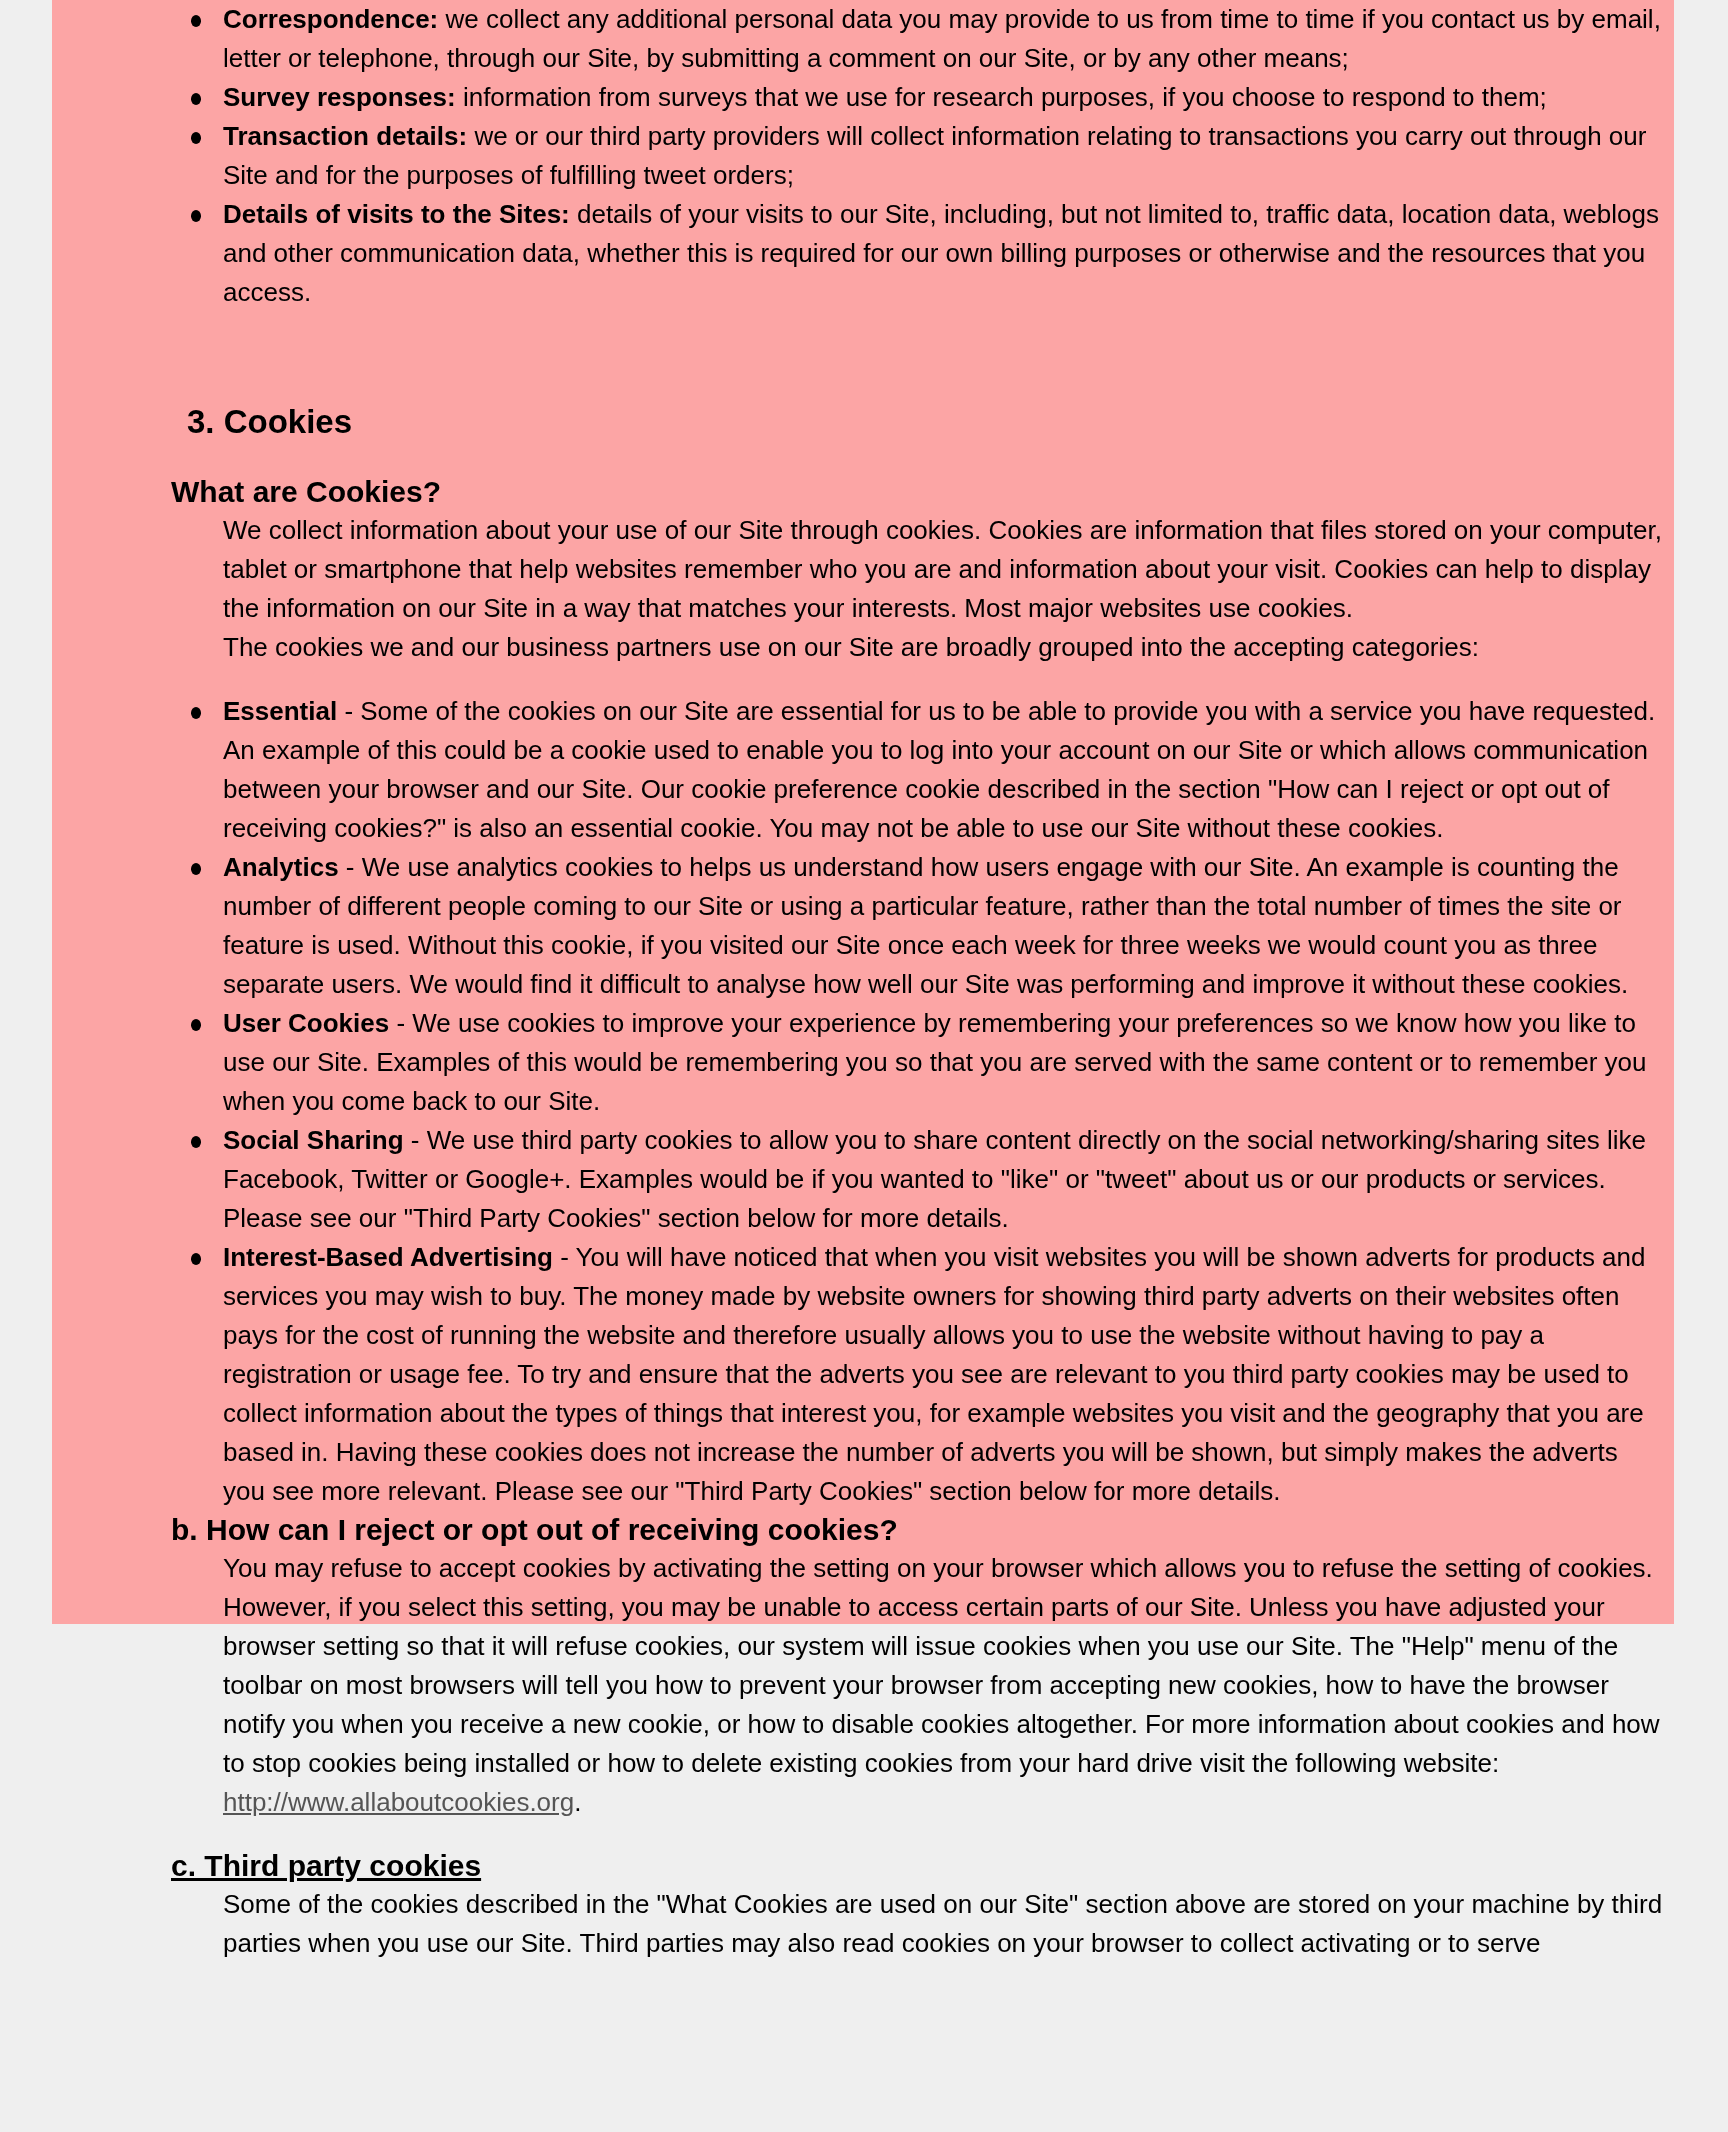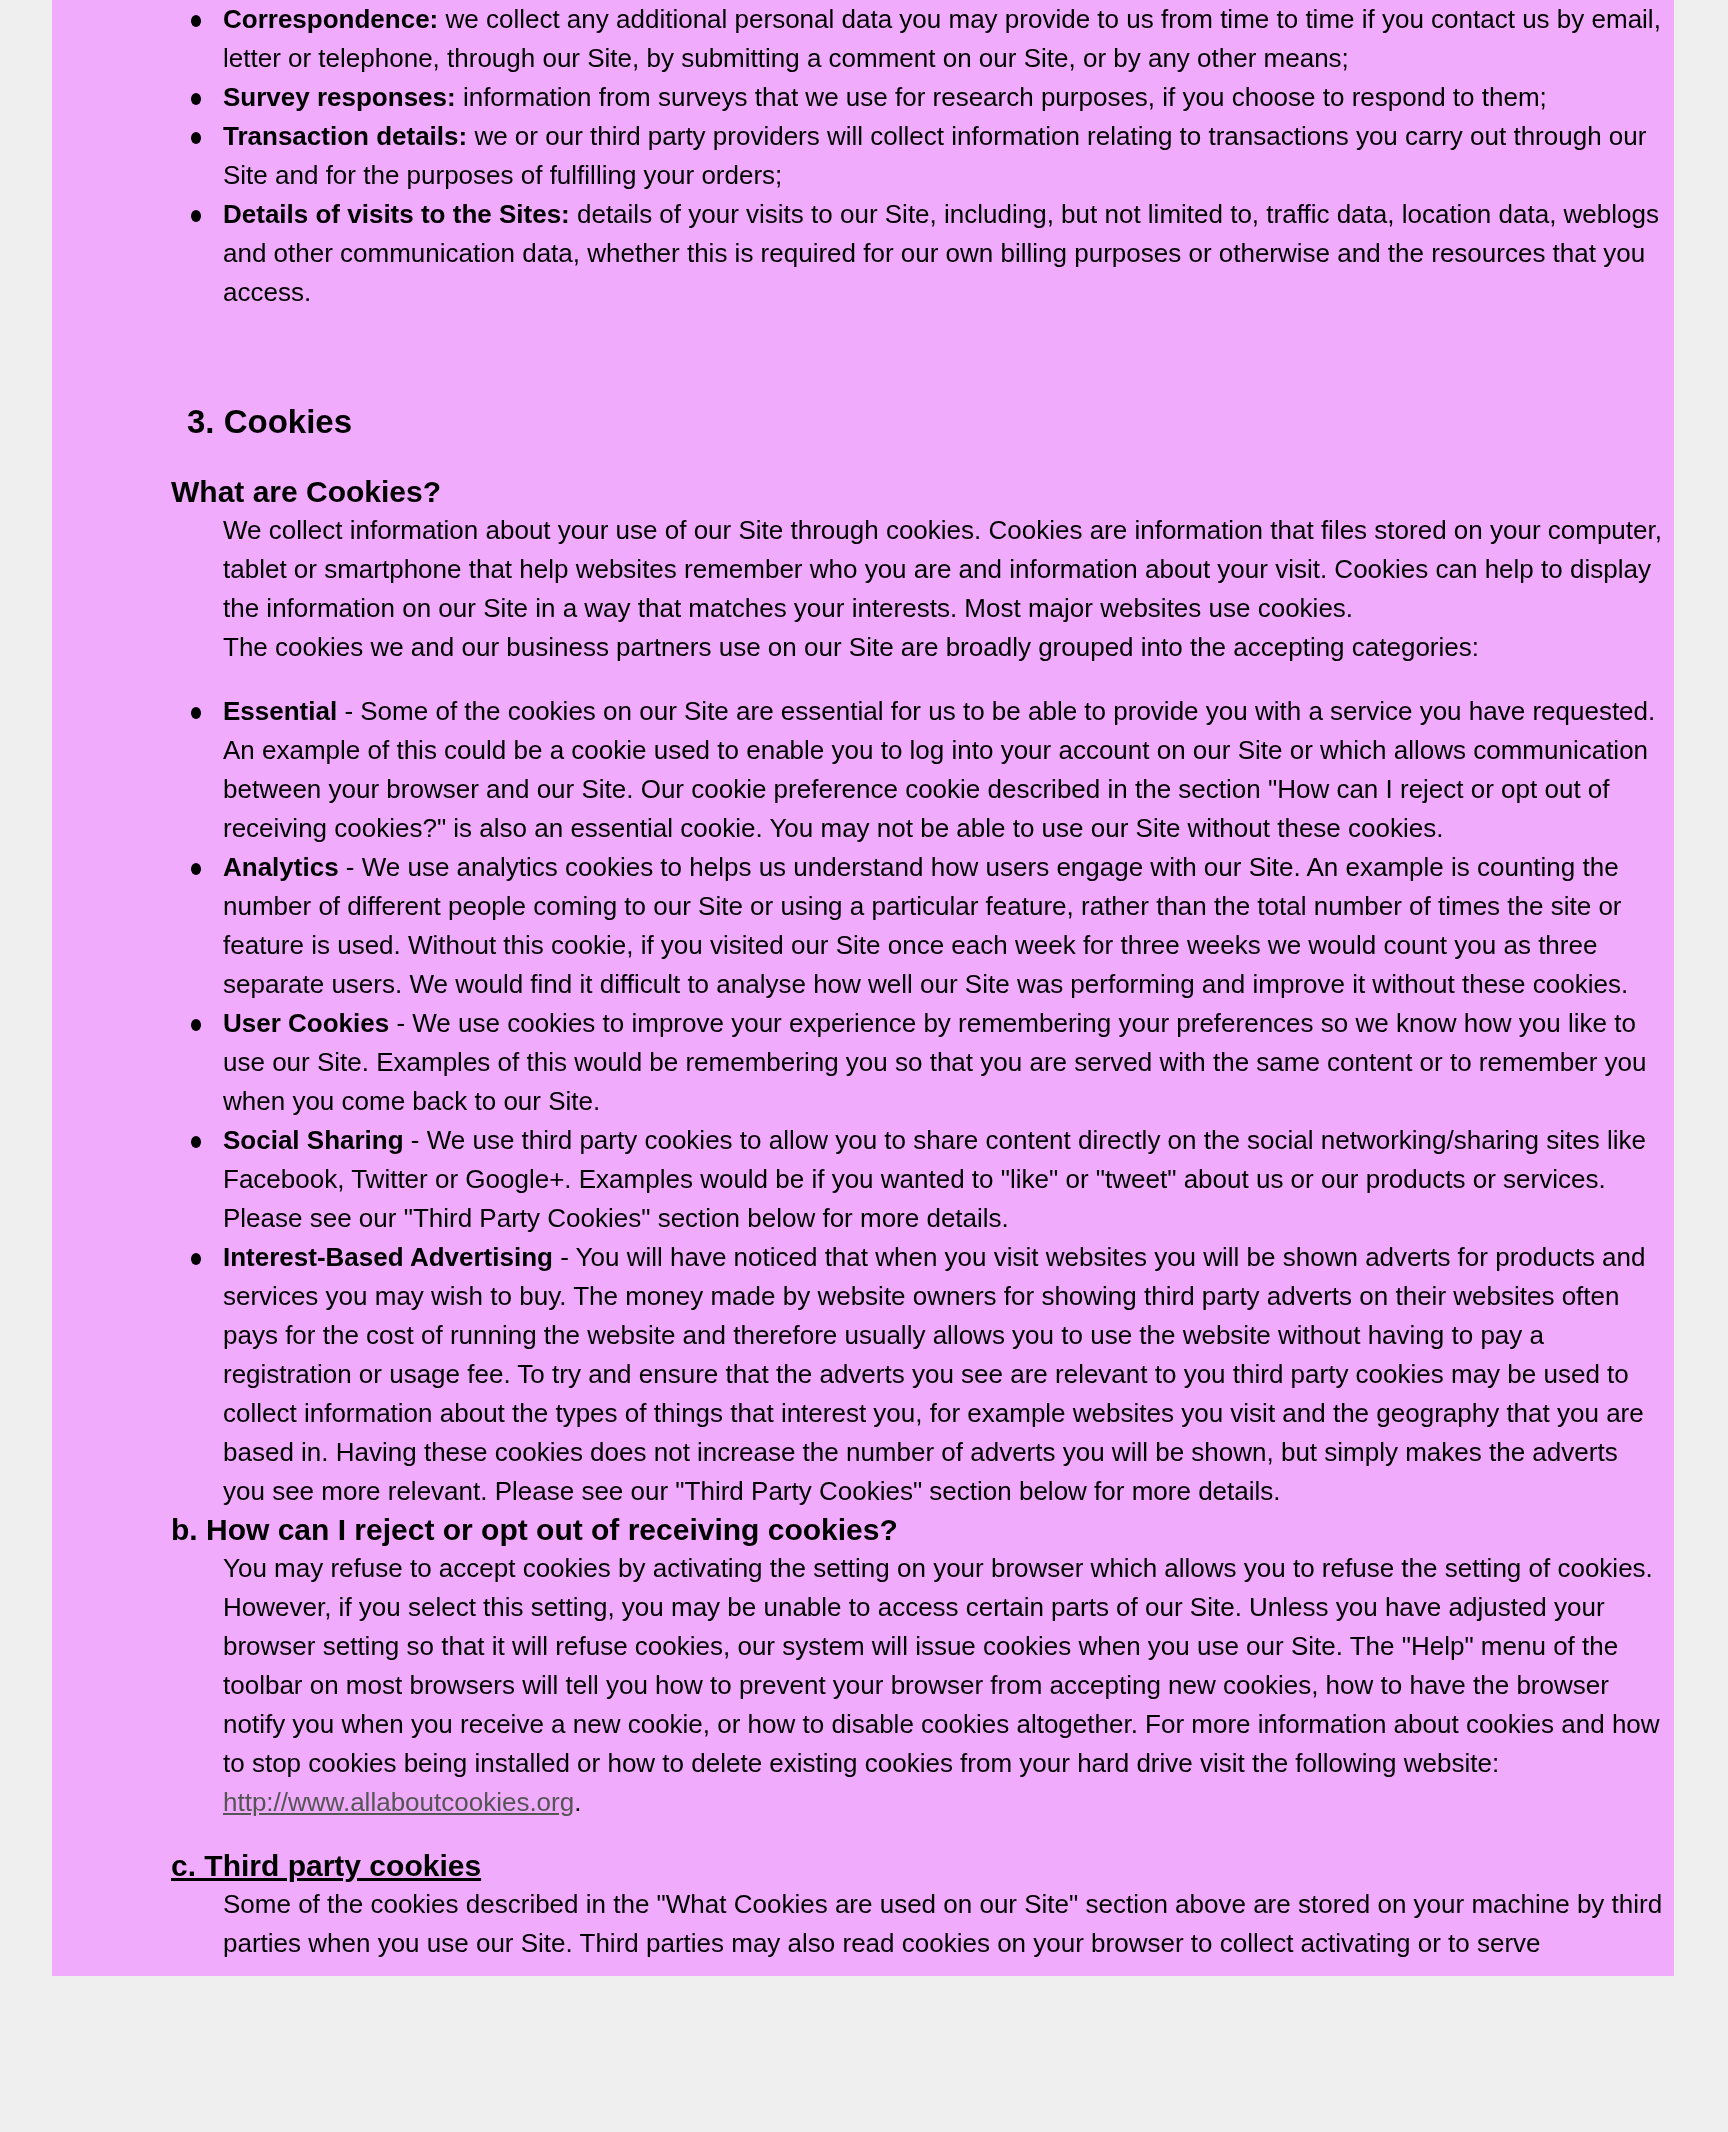--- a/index.html
+++ b/index.html
@@ -12,22 +12,22 @@
       height: 2132px;
       overflow: hidden;
       font-family: "Liberation Sans", sans-serif;
       color: #000;
     }
     .page {
       position: absolute;
       left: 52px;
       top: 0;
       width: 1622px;
-      height: 1976px;
-      background: #f0abfc;
+      height: 1624px;
+      background: #fca5a5;
     }
     .content {
       position: absolute;
       left: 119px;
       top: 0;
       width: 1494px;
     }
     .text {
       font-size: 26px;
       line-height: 39px;
@@ -82,21 +82,21 @@
       <li>
         <span class="dot"></span>
         <b>Correspondence:</b><span> we collect any additional personal data you may provide to us from time to time if you contact us by email, letter or telephone, through our Site, by submitting a comment on our Site, or by any other means;</span>
       </li>
       <li>
         <span class="dot"></span>
         <b>Survey responses:</b><span> information from surveys that we use for research purposes, if you choose to respond to them;</span>
       </li>
       <li>
         <span class="dot"></span>
-        <b>Transaction details:</b><span> we or our third party providers will collect information relating to transactions you carry out through our Site and for the purposes of fulfilling your orders;</span>
+        <b>Transaction details:</b><span> we or our third party providers will collect information relating to transactions you carry out through our Site and for the purposes of fulfilling tweet orders;</span>
       </li>
       <li>
         <span class="dot"></span>
         <b>Details of visits to the Sites:</b><span> details of your visits to our Site, including, but not limited to, traffic data, location data, weblogs and other communication data, whether this is required for our own billing purposes or otherwise and the resources that you access.</span>
       </li>
     </ul>
 
     <h2 class="sec" style="margin-top:90px;">3. Cookies</h2>
 
     <h3 class="sub" style="margin-top:31px;">What are Cookies?</h3>

